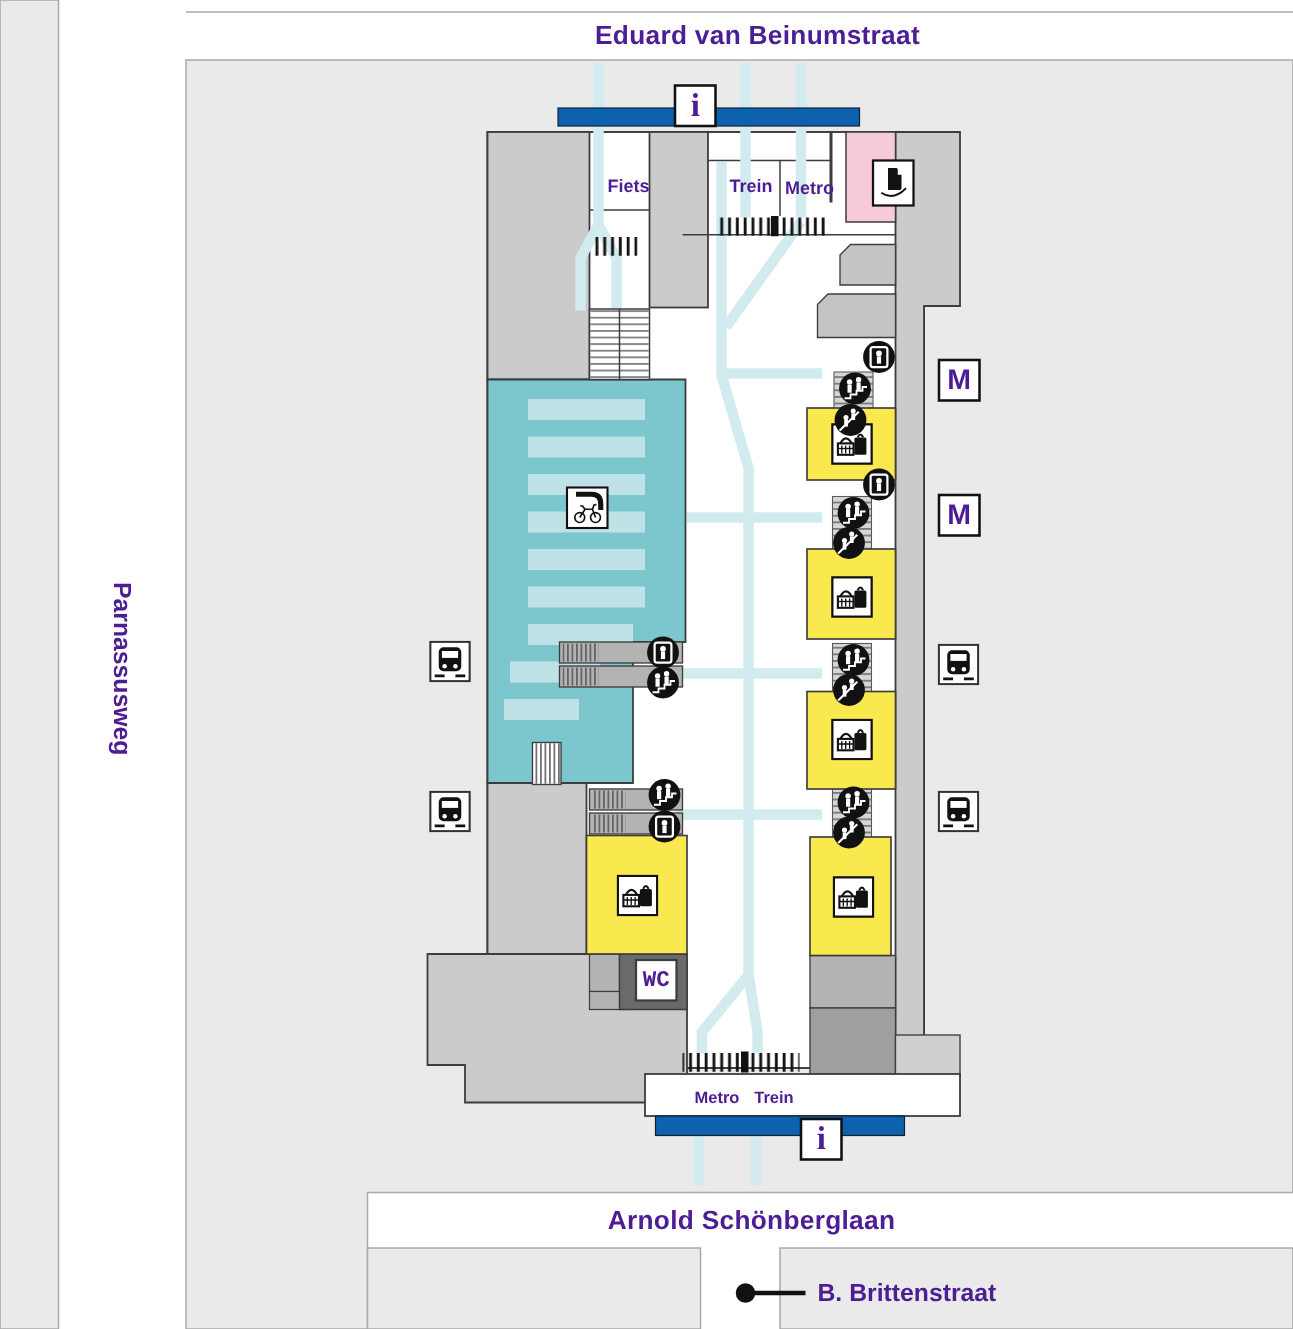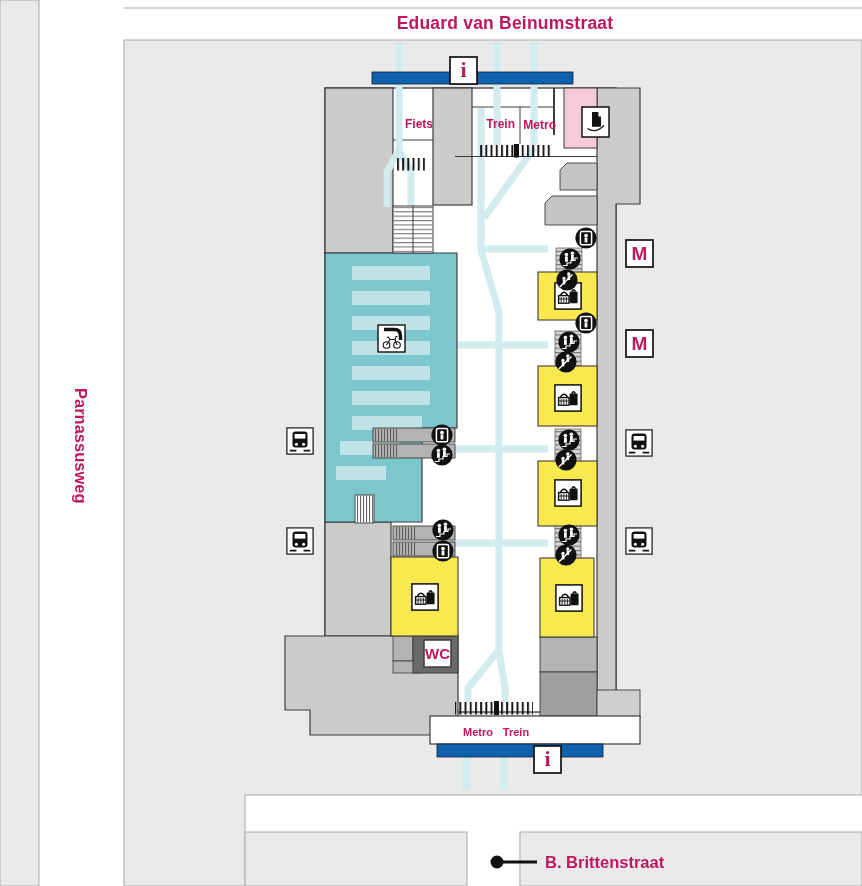--- a/index.html
+++ b/index.html
@@ -1,19 +1,19 @@
 <!DOCTYPE html>
 <html><head>
 <meta charset="utf-8">
 <style>
   html,body{margin:0;padding:0;background:#fff;}
   #canvas{position:relative;width:862px;height:886px;overflow:hidden;background:#fff;
           font-family:"Liberation Sans",sans-serif;}
   #map-svg{position:absolute;left:0;top:0;}
-  .lbl{position:absolute;color:#be185d;white-space:nowrap;}
+  .lbl{position:absolute;color:#4c1d95;white-space:nowrap;}
   .street{font-weight:bold;font-size:17.5px;letter-spacing:.2px;text-align:center;}
   .vstreet{font-weight:bold;font-size:16.5px;writing-mode:vertical-rl;}
   .small{font-weight:600;font-size:12px;text-align:right;}
   .tiny{font-weight:600;font-size:11px;text-align:center;}
   .boxtxt{text-align:center;font-weight:700;}
   .mlogo{font-size:19px;line-height:27px;width:27px;height:27px;}
   .wctxt{font-size:15px;line-height:27px;width:27px;height:27px;font-weight:800;}
   .itxt{font-family:"Liberation Serif",serif;font-size:22px;line-height:26px;width:27px;height:27px;}
   .bstreet{font-weight:bold;font-size:16.5px;}
 </style>
@@ -240,27 +240,28 @@
   </g>
 
   <g>
     <circle cx="497" cy="862" r="6.5" fill="#111"></circle>
     <line x1="503" y1="862" x2="537" y2="862" stroke="#111" stroke-width="3"></line>
   </g>
 </svg>
 
 <div class="lbl street" style="left:300px;top:13px;width:410px;">Eduard van Beinumstraat</div>
 <div class="lbl vstreet" style="left:71px;top:388px;">Parnassusweg</div>
+<div class="lbl street" style="left:291px;top:803px;width:420px;">Arnold Schönberglaan</div>
 <div class="lbl bstreet" style="left:545px;top:853px;">B. Brittenstraat</div>
 
 <div class="lbl small" style="left:393px;top:117px;width:40px;">Fiets</div>
 <div class="lbl small" style="left:475px;top:117px;width:40px;">Trein</div>
 <div class="lbl small" style="left:516px;top:118px;width:40px;">Metro</div>
 
 <div class="lbl tiny" style="left:458px;top:726px;width:40px;">Metro</div>
 <div class="lbl tiny" style="left:496px;top:726px;width:40px;">Trein</div>
 
 <div class="lbl boxtxt mlogo" style="left:626px;top:240px;">M</div>
 <div class="lbl boxtxt mlogo" style="left:626px;top:330px;">M</div>
-<div class="lbl boxtxt wctxt" style="left:424px;top:640px;">WC</div>
+<div class="lbl boxtxt wctxt" style="left:424px;top:640px;font-family:Liberation Mono, monospace;">WC</div>
 <div class="lbl boxtxt itxt" style="left:450px;top:57px;">i</div>
 <div class="lbl boxtxt itxt" style="left:534px;top:746px;">i</div>
 </div>
 
 </body></html>

